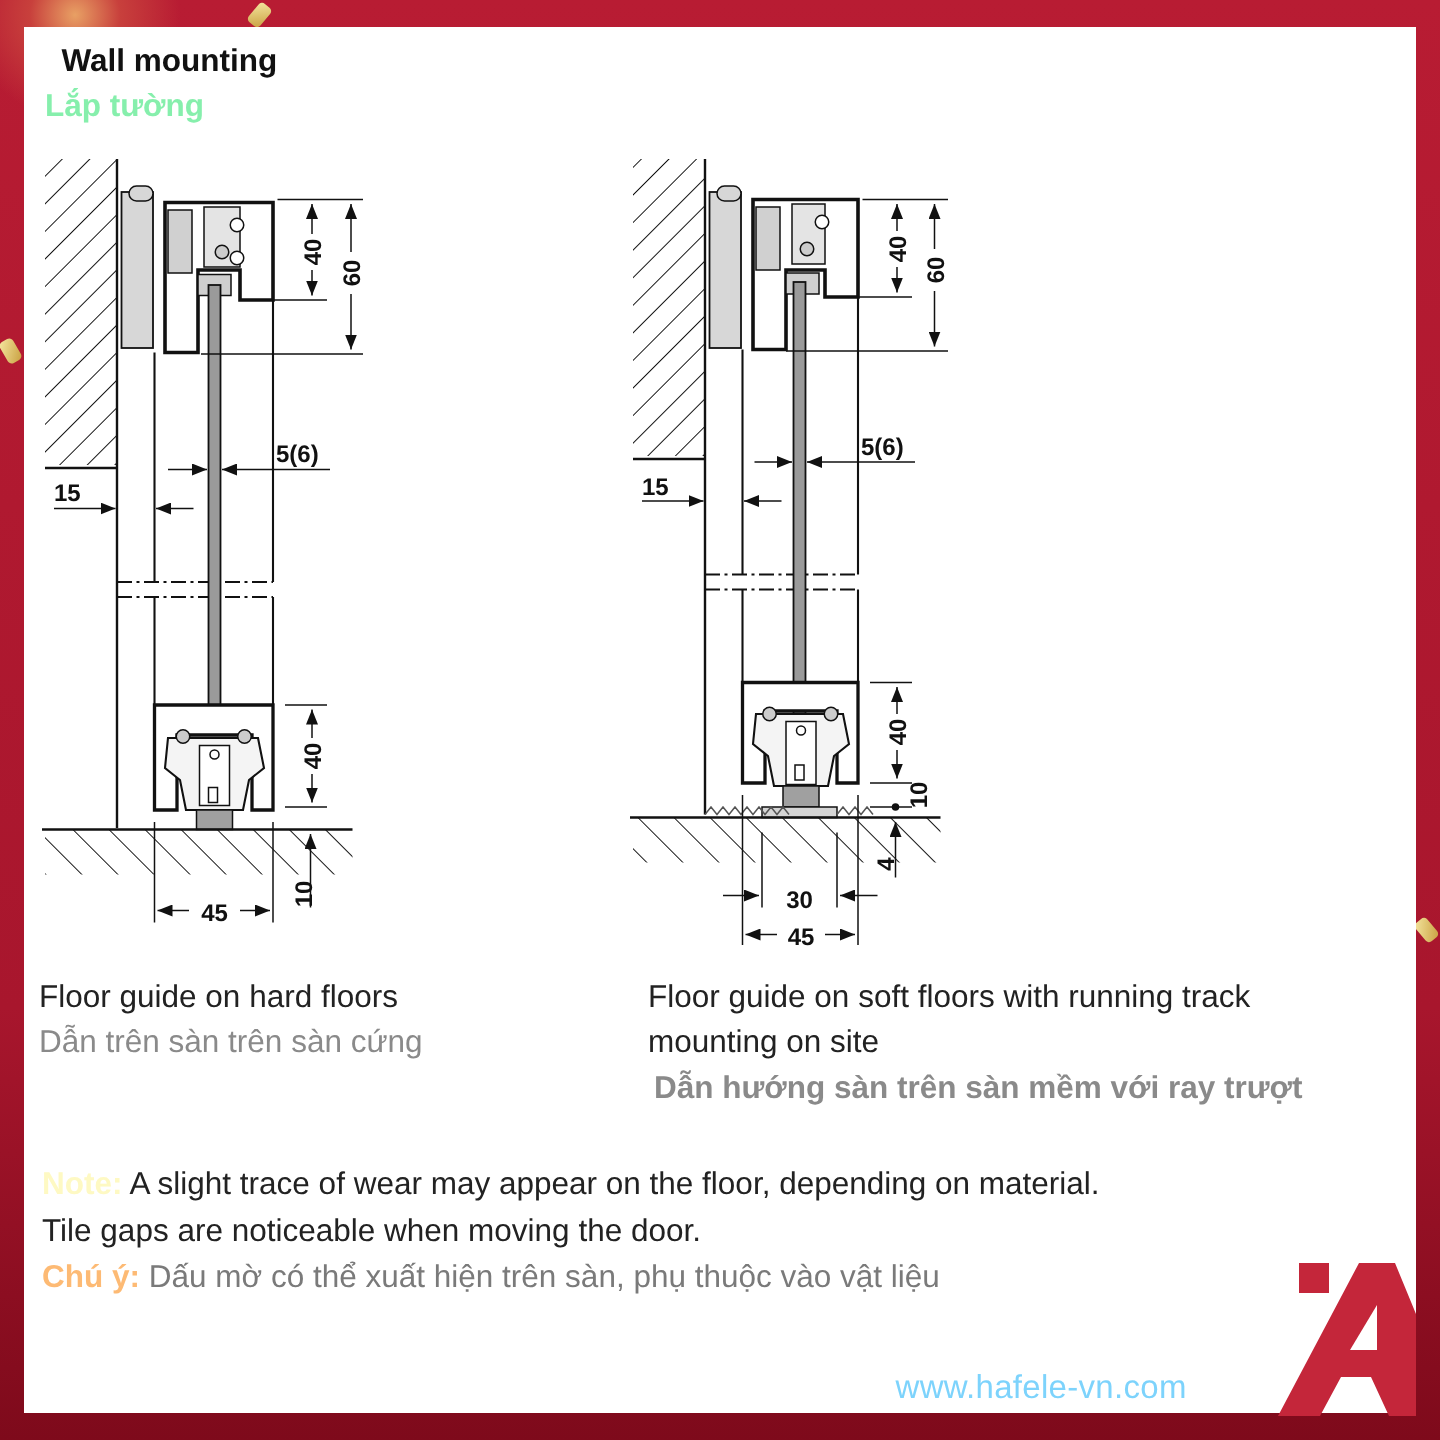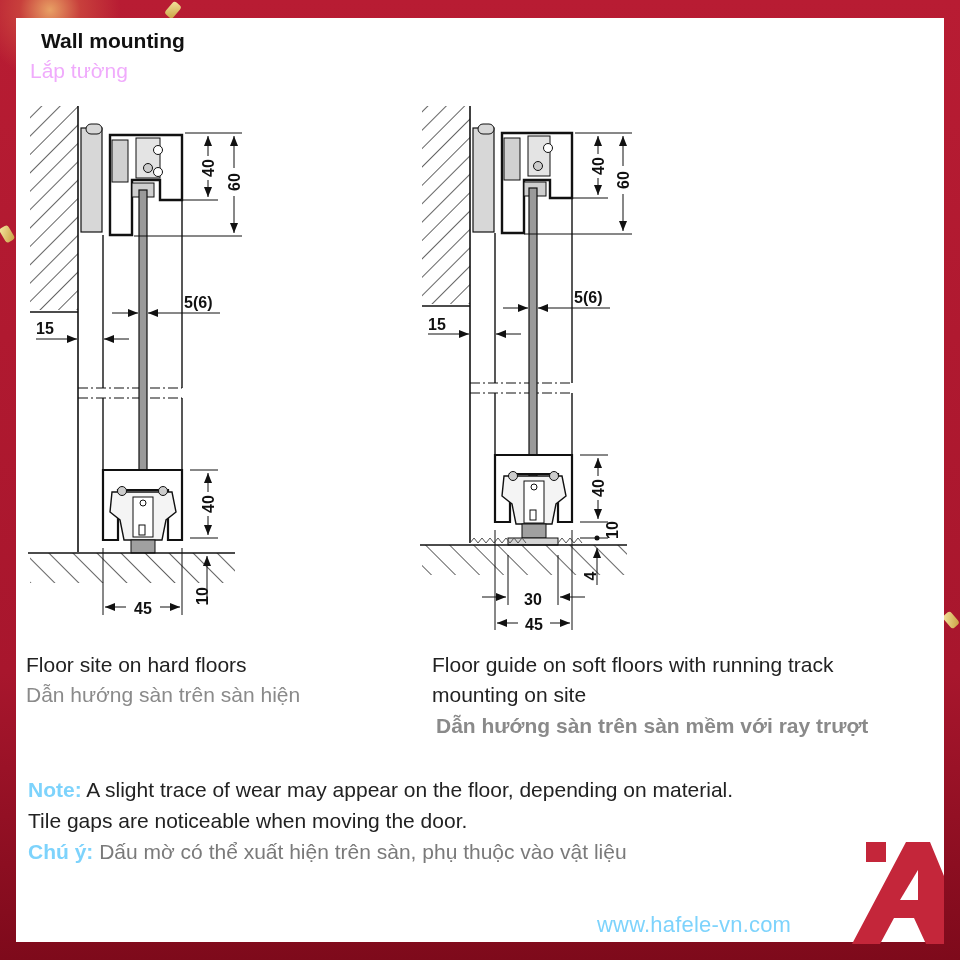--- a/index.html
+++ b/index.html
@@ -2,29 +2,29 @@
 <html><head>
 <meta charset="utf-8">
 <style>
   html, body { margin:0; padding:0; }
   body { width:960px; height:960px; position:relative; overflow:hidden; background:#b81c33; font-family:"Liberation Sans", sans-serif; }
   .frame-bg { position:absolute; left:0; top:0; width:960px; height:960px;
     background: radial-gradient(circle at 50px 10px, #e8a064 0px, #c8403c 30px, rgba(184,28,51,0) 70px), linear-gradient(180deg,#b81c33 0%, #a8162d 70%, #7e0a1b 100%); }
   .confetti { position:absolute; width:10px; height:16px; background:linear-gradient(135deg,#f5e6a0,#c9a040); border-radius:3px; transform:rotate(30deg); }
   .panel { position:absolute; left:16px; top:18px; width:928px; height:924px; background:#ffffff; }
   .title-en { position:absolute; left:41px; top:29px; font-size:21px; font-weight:bold; color:#111; }
-  .title-vi { position:absolute; left:30px; top:59px; font-size:21px; font-weight:normal; color:#f0abfc; }
+  .title-vi { position:absolute; left:30px; top:59px; font-size:21px; font-weight:bold; color:#86efac; }
   svg.diagram { position:absolute; left:0; top:0; }
   .dim { font-family:"Liberation Sans", sans-serif; font-weight:bold; font-size:16px; fill:#111; }
   .cap-en { position:absolute; font-size:21px; color:#222; line-height:30px; }
   .cap-vi { position:absolute; font-size:21px; color:#8a8a8a; line-height:30px; }
   .note { position:absolute; left:28px; top:774px; width:920px; font-size:21px; line-height:31px; color:#222; }
-  .note b { font-weight:bold; color:#7dd3fc; }
+  .note b { font-weight:bold; color:#fef9c3; }
   .note-vi { color:#7a7a7a; }
-  .note-vi b { color:#7dd3fc;margin-top:24px; }
+  .note-vi b { color:#fdba74;margin-top:24px; }
   .website { position:absolute; left:597px; top:912px; font-size:22px; color:#7dd3fc; letter-spacing:0.2px; }
   .logo { position:absolute; left:840px; top:836px; }
 </style>
 </head>
 <body>
 
 <div class="frame-bg"></div>
 <div class="confetti" style="left:168px;top:2px;transform:rotate(40deg);"></div>
 <div class="confetti" style="left:2px;top:226px;transform:rotate(-30deg);"></div>
 <div class="confetti" style="left:946px;top:612px;transform:rotate(-40deg);"></div>
@@ -187,22 +187,22 @@
     <line x1="558" y1="555" x2="558" y2="605" stroke="#111" stroke-width="1"></line>
     <line x1="482" y1="597" x2="506" y2="597" stroke="#111" stroke-width="1" marker-end="url(#arr)"></line>
     <line x1="585" y1="597" x2="560" y2="597" stroke="#111" stroke-width="1" marker-end="url(#arr)"></line>
     <text class="dim" x="533" y="605" text-anchor="middle" font-size="18">30</text>
     <line x1="518" y1="623" x2="497" y2="623" stroke="#111" stroke-width="1" marker-end="url(#arr)"></line>
     <line x1="550" y1="623" x2="570" y2="623" stroke="#111" stroke-width="1" marker-end="url(#arr)"></line>
     <text class="dim" x="534" y="630" text-anchor="middle" font-size="18">45</text>
   </g>
 </svg>
 
-<div class="cap-en" style="left:26px;top:650px;">Floor site on hard floors</div>
-<div class="cap-vi" style="left:26px;top:680px;">Dẫn hướng sàn trên sàn hiện</div>
+<div class="cap-en" style="left:26px;top:650px;">Floor guide on hard floors</div>
+<div class="cap-vi" style="left:26px;top:680px;">Dẫn trên sàn trên sàn cứng</div>
 
 <div class="cap-en" style="left:432px;top:650px;">Floor guide on soft floors with running track</div>
 <div class="cap-en" style="left:432px;top:680px;">mounting on site</div>
 <div class="cap-vi" style="left:436px;top:711px;font-weight:bold;">Dẫn hướng sàn trên sàn mềm với ray trượt</div>
 
 <div class="note">
   <div><b>Note:</b><span> A slight trace of wear may appear on the floor, depending on material.</span></div>
   <div>Tile gaps are noticeable when moving the door.</div>
   <div class="note-vi"><b>Chú ý:</b><span> Dấu mờ có thể xuất hiện trên sàn, phụ thuộc vào vật liệu</span></div>
 </div>

